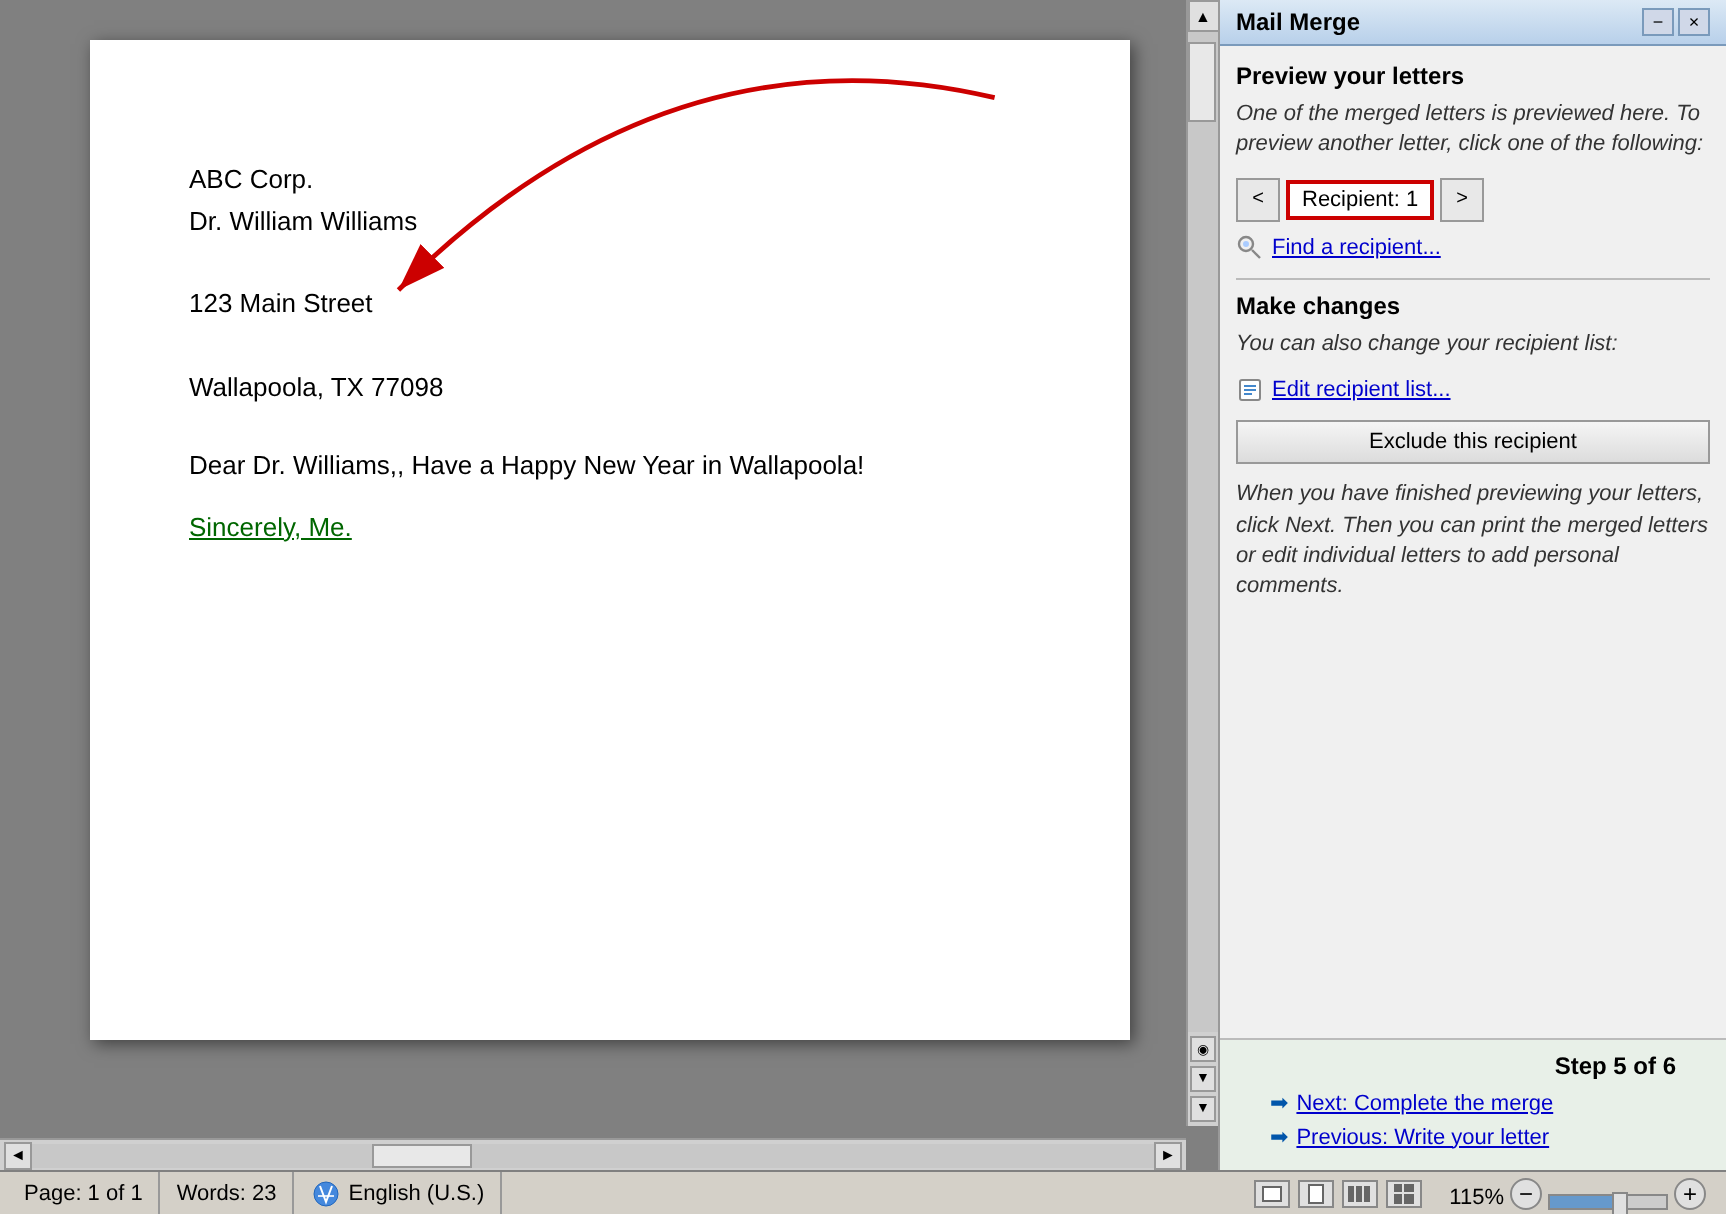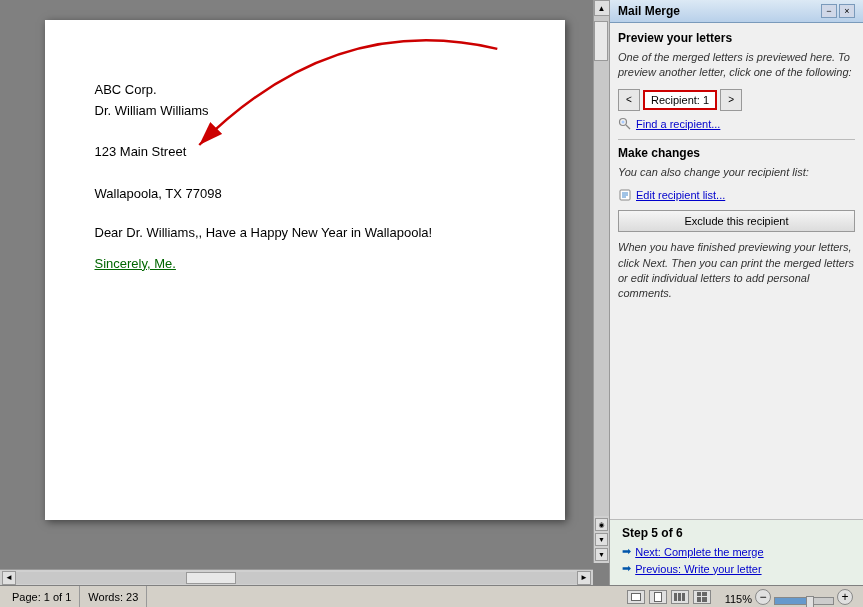--- a/index.html
+++ b/index.html
@@ -254,22 +254,23 @@
       background: linear-gradient(to bottom, #f5f5f5, #dcdcdc);
       border: 1px solid #999;
       font-size: 11px;
       cursor: pointer;
       text-align: center;
       margin-bottom: 8px;
     }
 
     .step-section {
       background: #e8f0e8;
-      padding: 6px 12px;
+      padding: 6px 25px;
       border-top: 1px solid #bbb;
+      text-align: right;
     }
 
     .step-title {
       font-weight: bold;
       font-size: 12px;
       color: #000;
       margin-bottom: 5px;
     }
 
     .step-link {
@@ -462,20 +463,28 @@
         <span class="step-arrow">➡</span>
         <span class="step-link-text">Previous: Write your letter</span>
       </div>
     </div>
   </div>
 </div>
 
 <div class="status-bar">
   <div class="status-segment">Page: 1 of 1</div>
   <div class="status-segment">Words: 23</div>
+  <div class="status-segment">
+    <svg width="16" height="16" viewBox="0 0 16 16" style="margin-right:3px;">
+      <circle cx="8" cy="8" r="6" fill="#4488dd" stroke="#2266bb" stroke-width="0.5"></circle>
+      <path d="M5 4 L8 12 L11 4" stroke="#fff" stroke-width="1" fill="none"></path>
+      <line x1="4" y1="9" x2="12" y2="9" stroke="#fff" stroke-width="0.8"></line>
+    </svg>
+    <span>English (U.S.)</span>
+  </div>
   <div class="status-spacer"></div>
   <div style="display:flex;align-items:center;gap:4px;padding:0 8px;">
     <div style="width:18px;height:14px;background:#e0e0e0;border:1px solid #888;display:flex;align-items:center;justify-content:center;">
       <div style="width:10px;height:8px;background:#fff;border:1px solid #666;"></div>
     </div>
     <div style="width:18px;height:14px;background:#e0e0e0;border:1px solid #888;display:flex;align-items:center;justify-content:center;">
       <div style="width:8px;height:10px;background:#fff;border:1px solid #666;"></div>
     </div>
     <div style="width:18px;height:14px;background:#e0e0e0;border:1px solid #888;display:flex;align-items:center;justify-content:center;">
       <div style="display:flex;gap:1px;align-items:center;">

